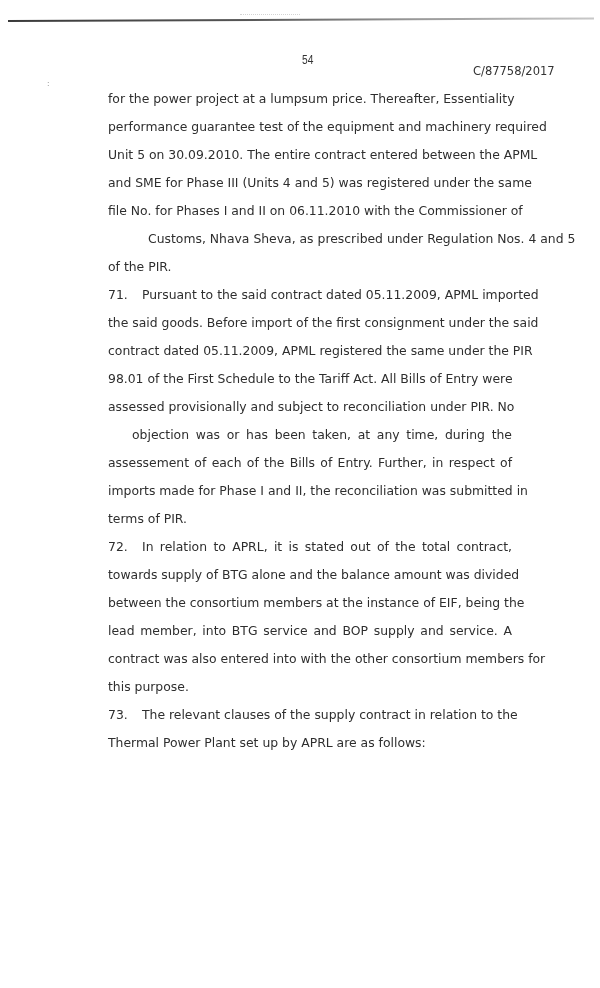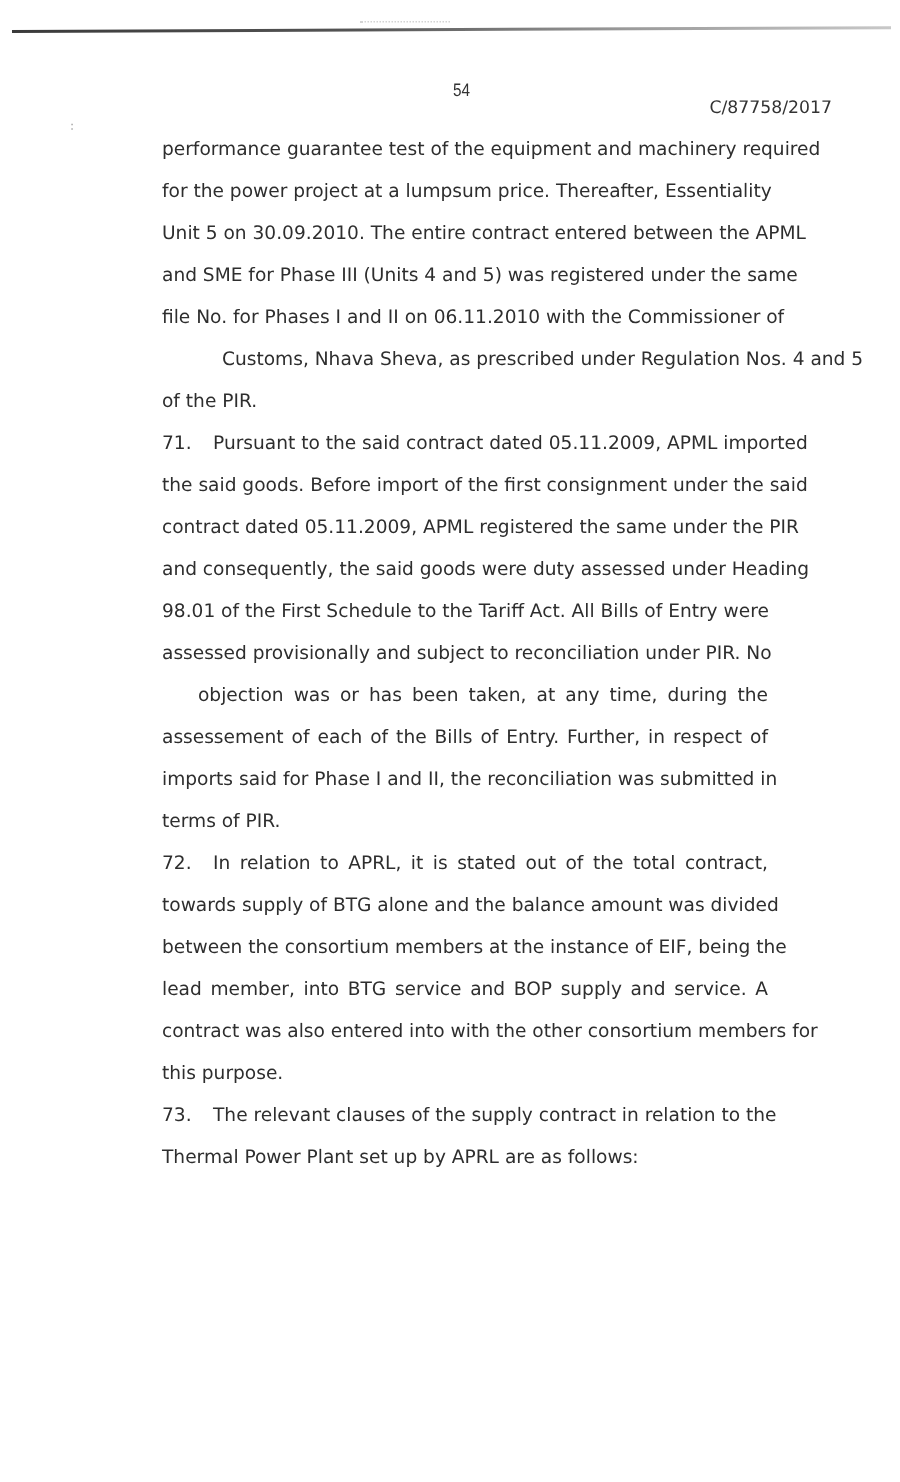--- a/index.html
+++ b/index.html
@@ -86,36 +86,35 @@
 <body>
 
 <div class="top-rule"></div>
 <div class="scan-specks"></div>
 <div class="mark">∶</div>
 
 <div class="page-number">54</div>
 <div class="case-number">C/87758/2017</div>
 
 <div class="body-text" id="body-text">
+    <div class="line"><span style="display: inline;">for the power project at a lumpsum price. Thereafter, Essentiality</span></div>
     <div class="line"><span style="display: inline;">performance guarantee test of the equipment and machinery required</span></div>
-    <div class="line"><span style="display: inline;">for the power project at a lumpsum price. Thereafter, Essentiality</span></div>
     <div class="line"><span style="display: inline;">Unit 5 on 30.09.2010. The entire contract entered between the APML</span></div>
     <div class="line"><span style="display: inline;">and SME for Phase III (Units 4 and 5) was registered under the same</span></div>
     <div class="line"><span style="display: inline;">file No. for Phases I and II on 06.11.2010 with the Commissioner of</span></div>
     <div class="line"><span style="display: inline; margin-left: 40px;">Customs, Nhava Sheva, as prescribed under Regulation Nos. 4 and 5</span></div>
     <div class="line last"><span>of the PIR.</span></div>
     <div class="line"><span class="para-num">71.</span><span style="display: inline;">Pursuant to the said contract dated 05.11.2009, APML imported</span></div>
     <div class="line"><span style="display: inline;">the said goods. Before import of the first consignment under the said</span></div>
     <div class="line"><span style="display: inline;">contract dated 05.11.2009, APML registered the same under the PIR</span></div>
-    <div class="line"><span style="display: inline;">and consequently, the said goods were duty assessed under Heading</span></div>
     <div class="line"><span style="display: inline;">98.01 of the First Schedule to the Tariff Act. All Bills of Entry were</span></div>
     <div class="line"><span style="display: inline;">assessed provisionally and subject to reconciliation under PIR. No</span></div>
     <div class="line"><span style="display: inline; margin-left: 24px;">objection was or has been taken, at any time, during the</span></div>
     <div class="line"><span style="display: inline;">assessement of each of the Bills of Entry. Further, in respect of</span></div>
-    <div class="line"><span style="display: inline;">imports said for Phase I and II, the reconciliation was submitted in</span></div>
+    <div class="line"><span style="display: inline;">imports made for Phase I and II, the reconciliation was submitted in</span></div>
     <div class="line last"><span>terms of PIR.</span></div>
     <div class="line"><span class="para-num">72.</span><span style="display: inline;">In relation to APRL, it is stated out of the total contract,</span></div>
     <div class="line"><span style="display: inline;">towards supply of BTG alone and the balance amount was divided</span></div>
     <div class="line"><span style="display: inline;">between the consortium members at the instance of EIF, being the</span></div>
     <div class="line"><span style="display: inline;">lead member, into BTG service and BOP supply and service. A</span></div>
     <div class="line"><span style="display: inline;">contract was also entered into with the other consortium members for</span></div>
     <div class="line last"><span>this purpose.</span></div>
     <div class="line"><span class="para-num">73.</span><span style="display: inline;">The relevant clauses of the supply contract in relation to the</span></div>
     <div class="line last"><span>Thermal Power Plant set up by APRL are as follows:</span></div>
   </div>

